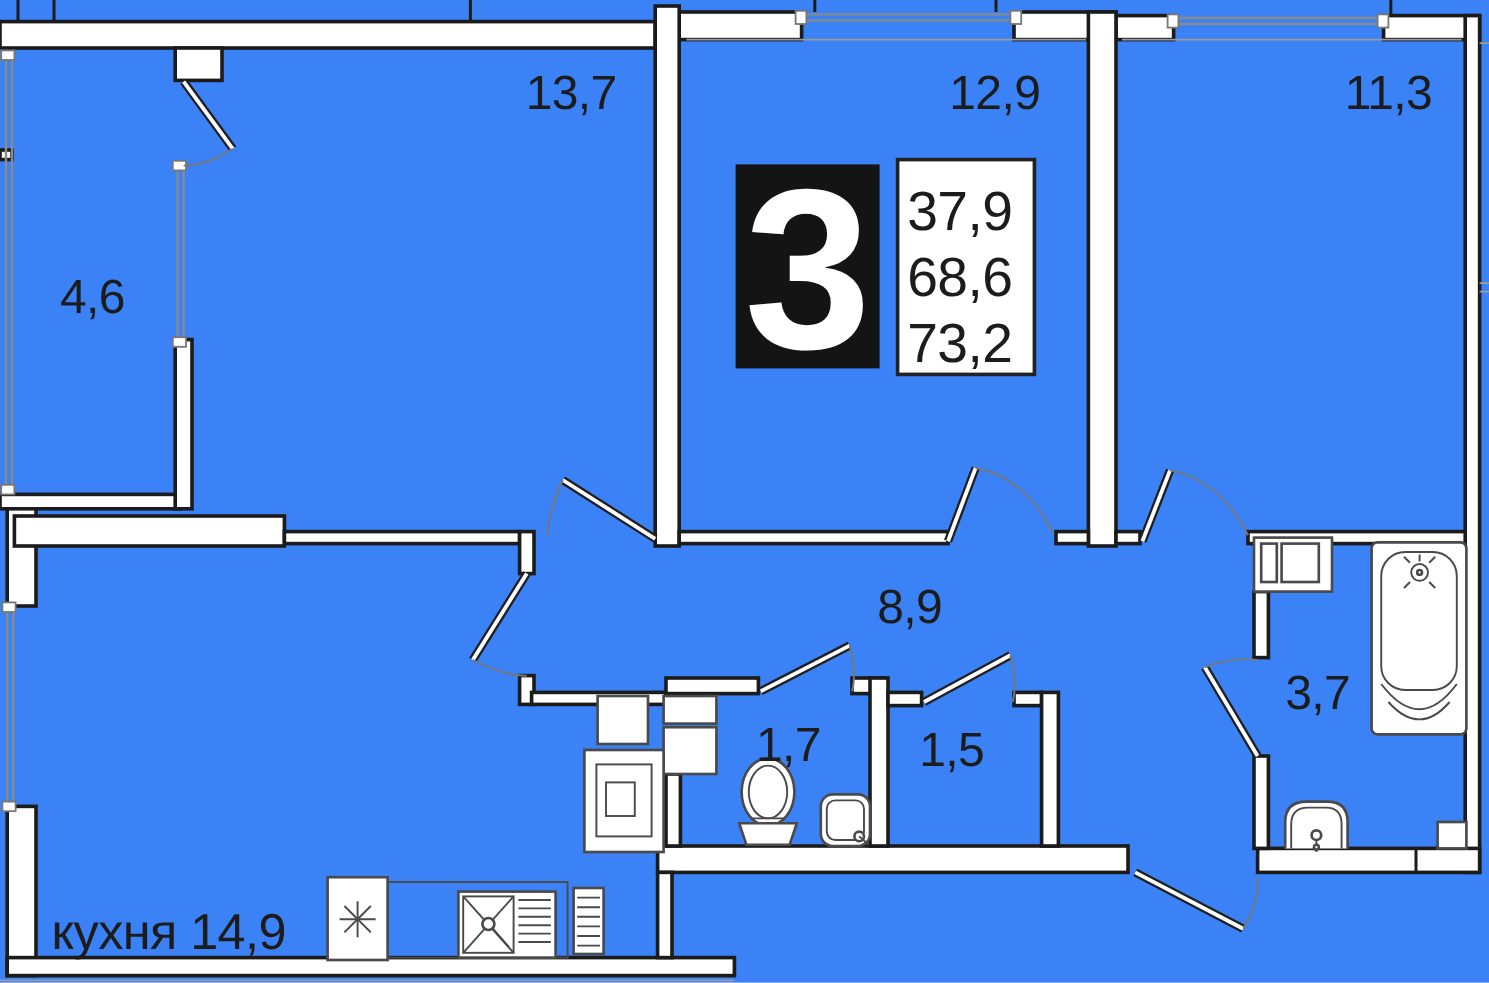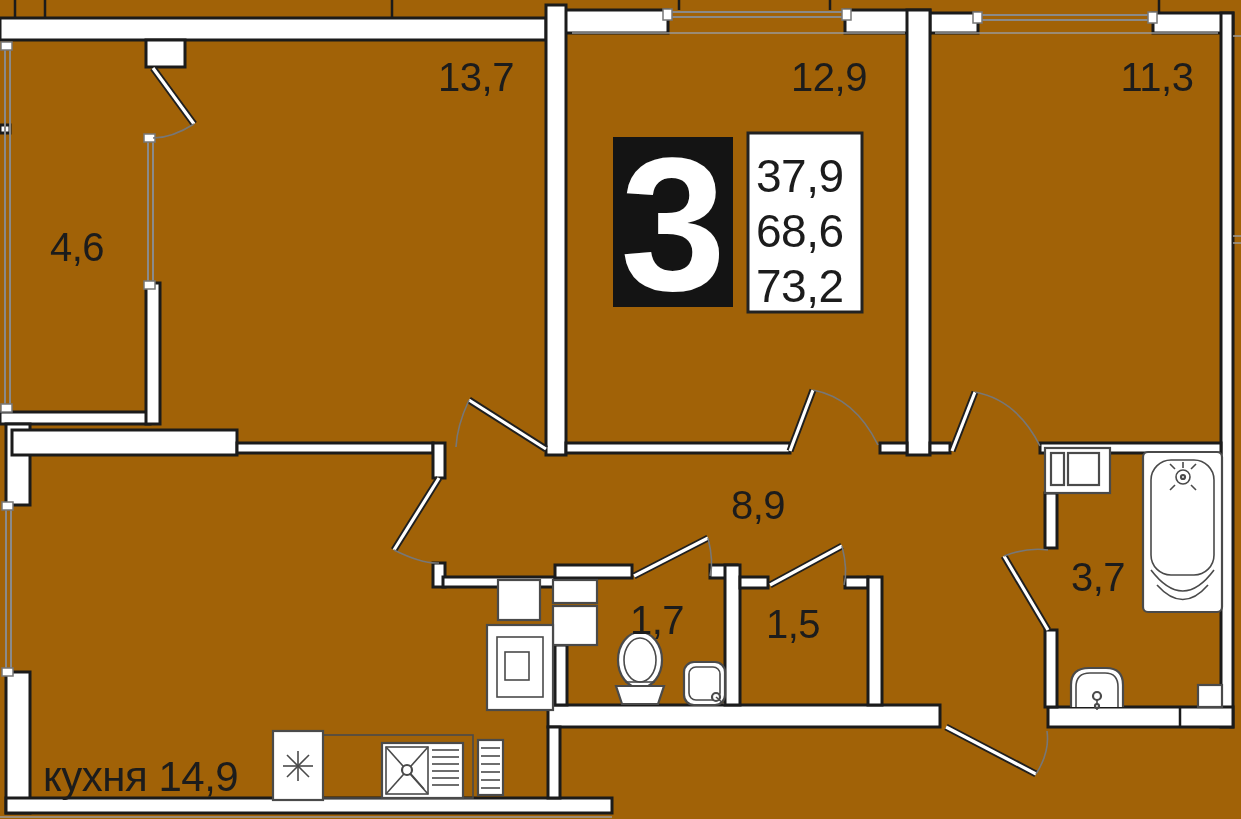--- a/index.html
+++ b/index.html
@@ -1,16 +1,16 @@
 <!DOCTYPE html>
 <html><head>
 <meta charset="utf-8">
 <style>
   html,body{margin:0;padding:0;background:#fff;}
-  .stage{position:relative;width:1241px;height:819px;background:#a16207;overflow:hidden;}
+  .stage{position:relative;width:1241px;height:819px;background:#3b82f6;overflow:hidden;}
   svg{display:block;}
   .wall{fill:#ffffff;stroke:#1b1b1b;stroke-width:3;}
   .stub{stroke:#1b1b1b;stroke-width:2.5;fill:none;}
   .glass{stroke:#8a8a8a;stroke-width:2;fill:none;}
   .cap{fill:#ffffff;stroke:#777;stroke-width:1.5;}
   .sill{stroke:#9a9a9a;stroke-width:1.5;fill:none;}
   .leafO{stroke:#1f1f1f;stroke-width:7;fill:none;}
   .leafI{stroke:#ffffff;stroke-width:3.2;fill:none;}
   .arc{stroke:#777;stroke-width:1.6;fill:none;}
   .fix{fill:#ffffff;stroke:#4a4a4a;stroke-width:2.2;}

